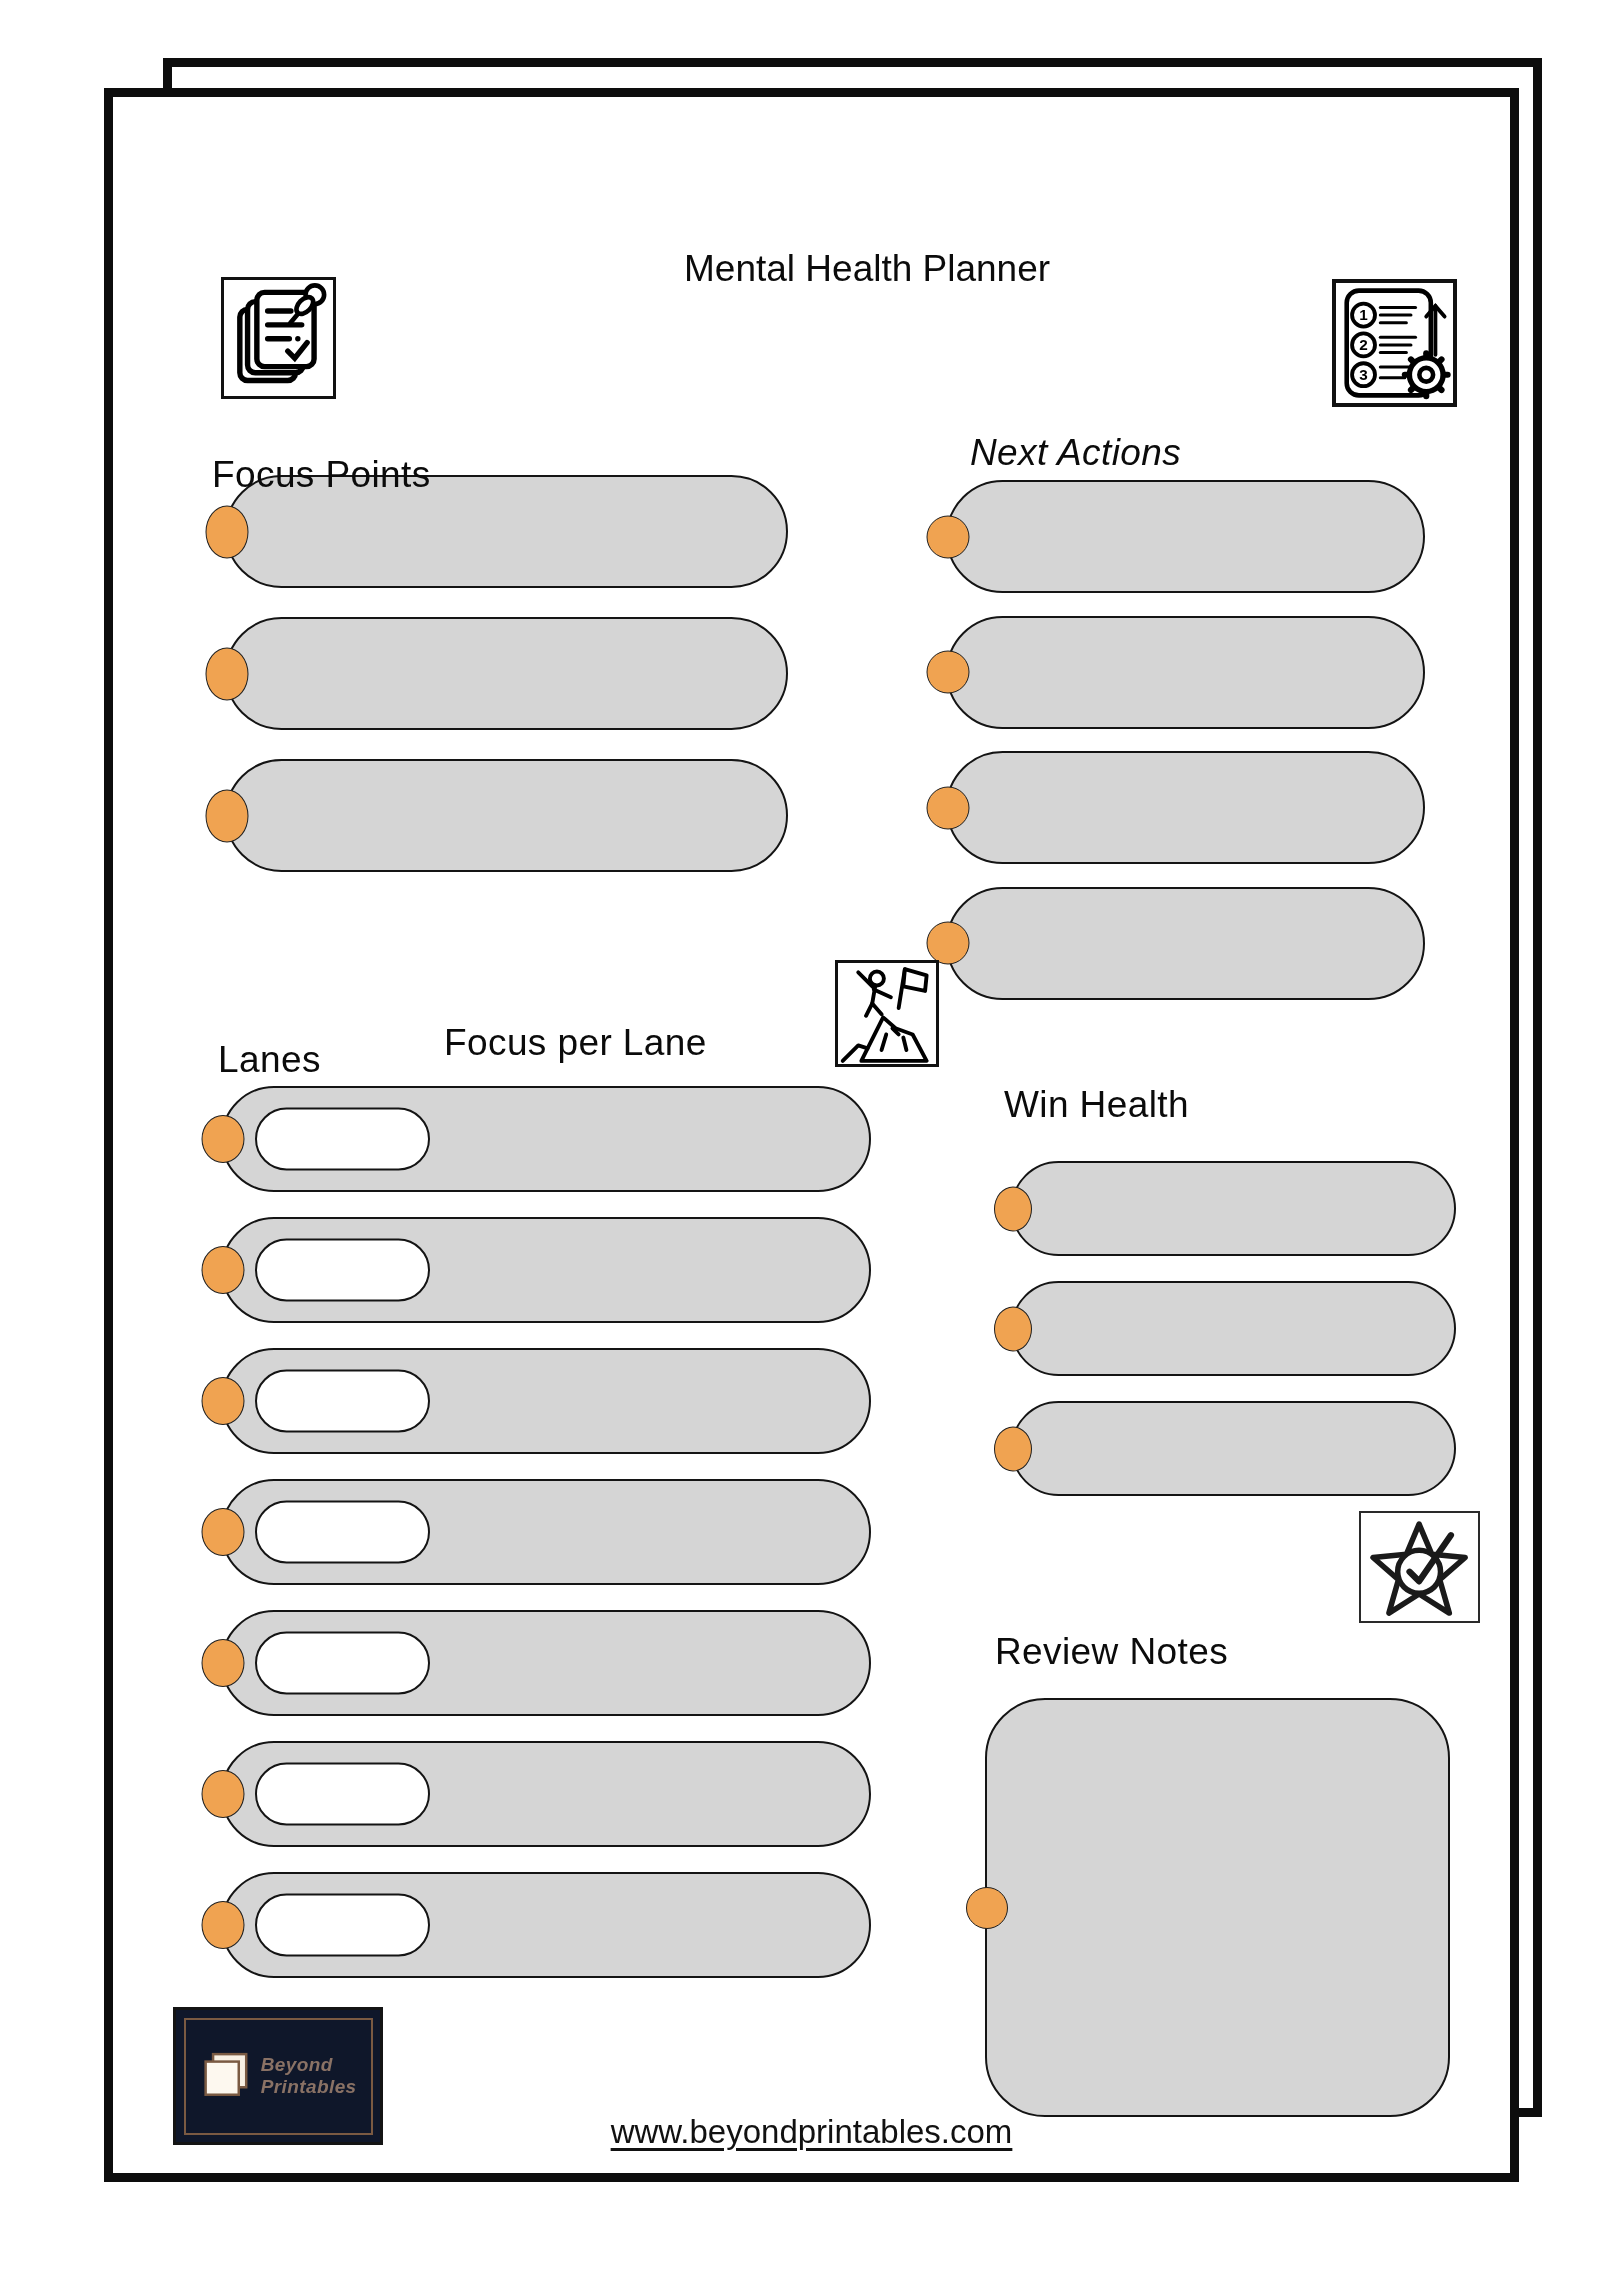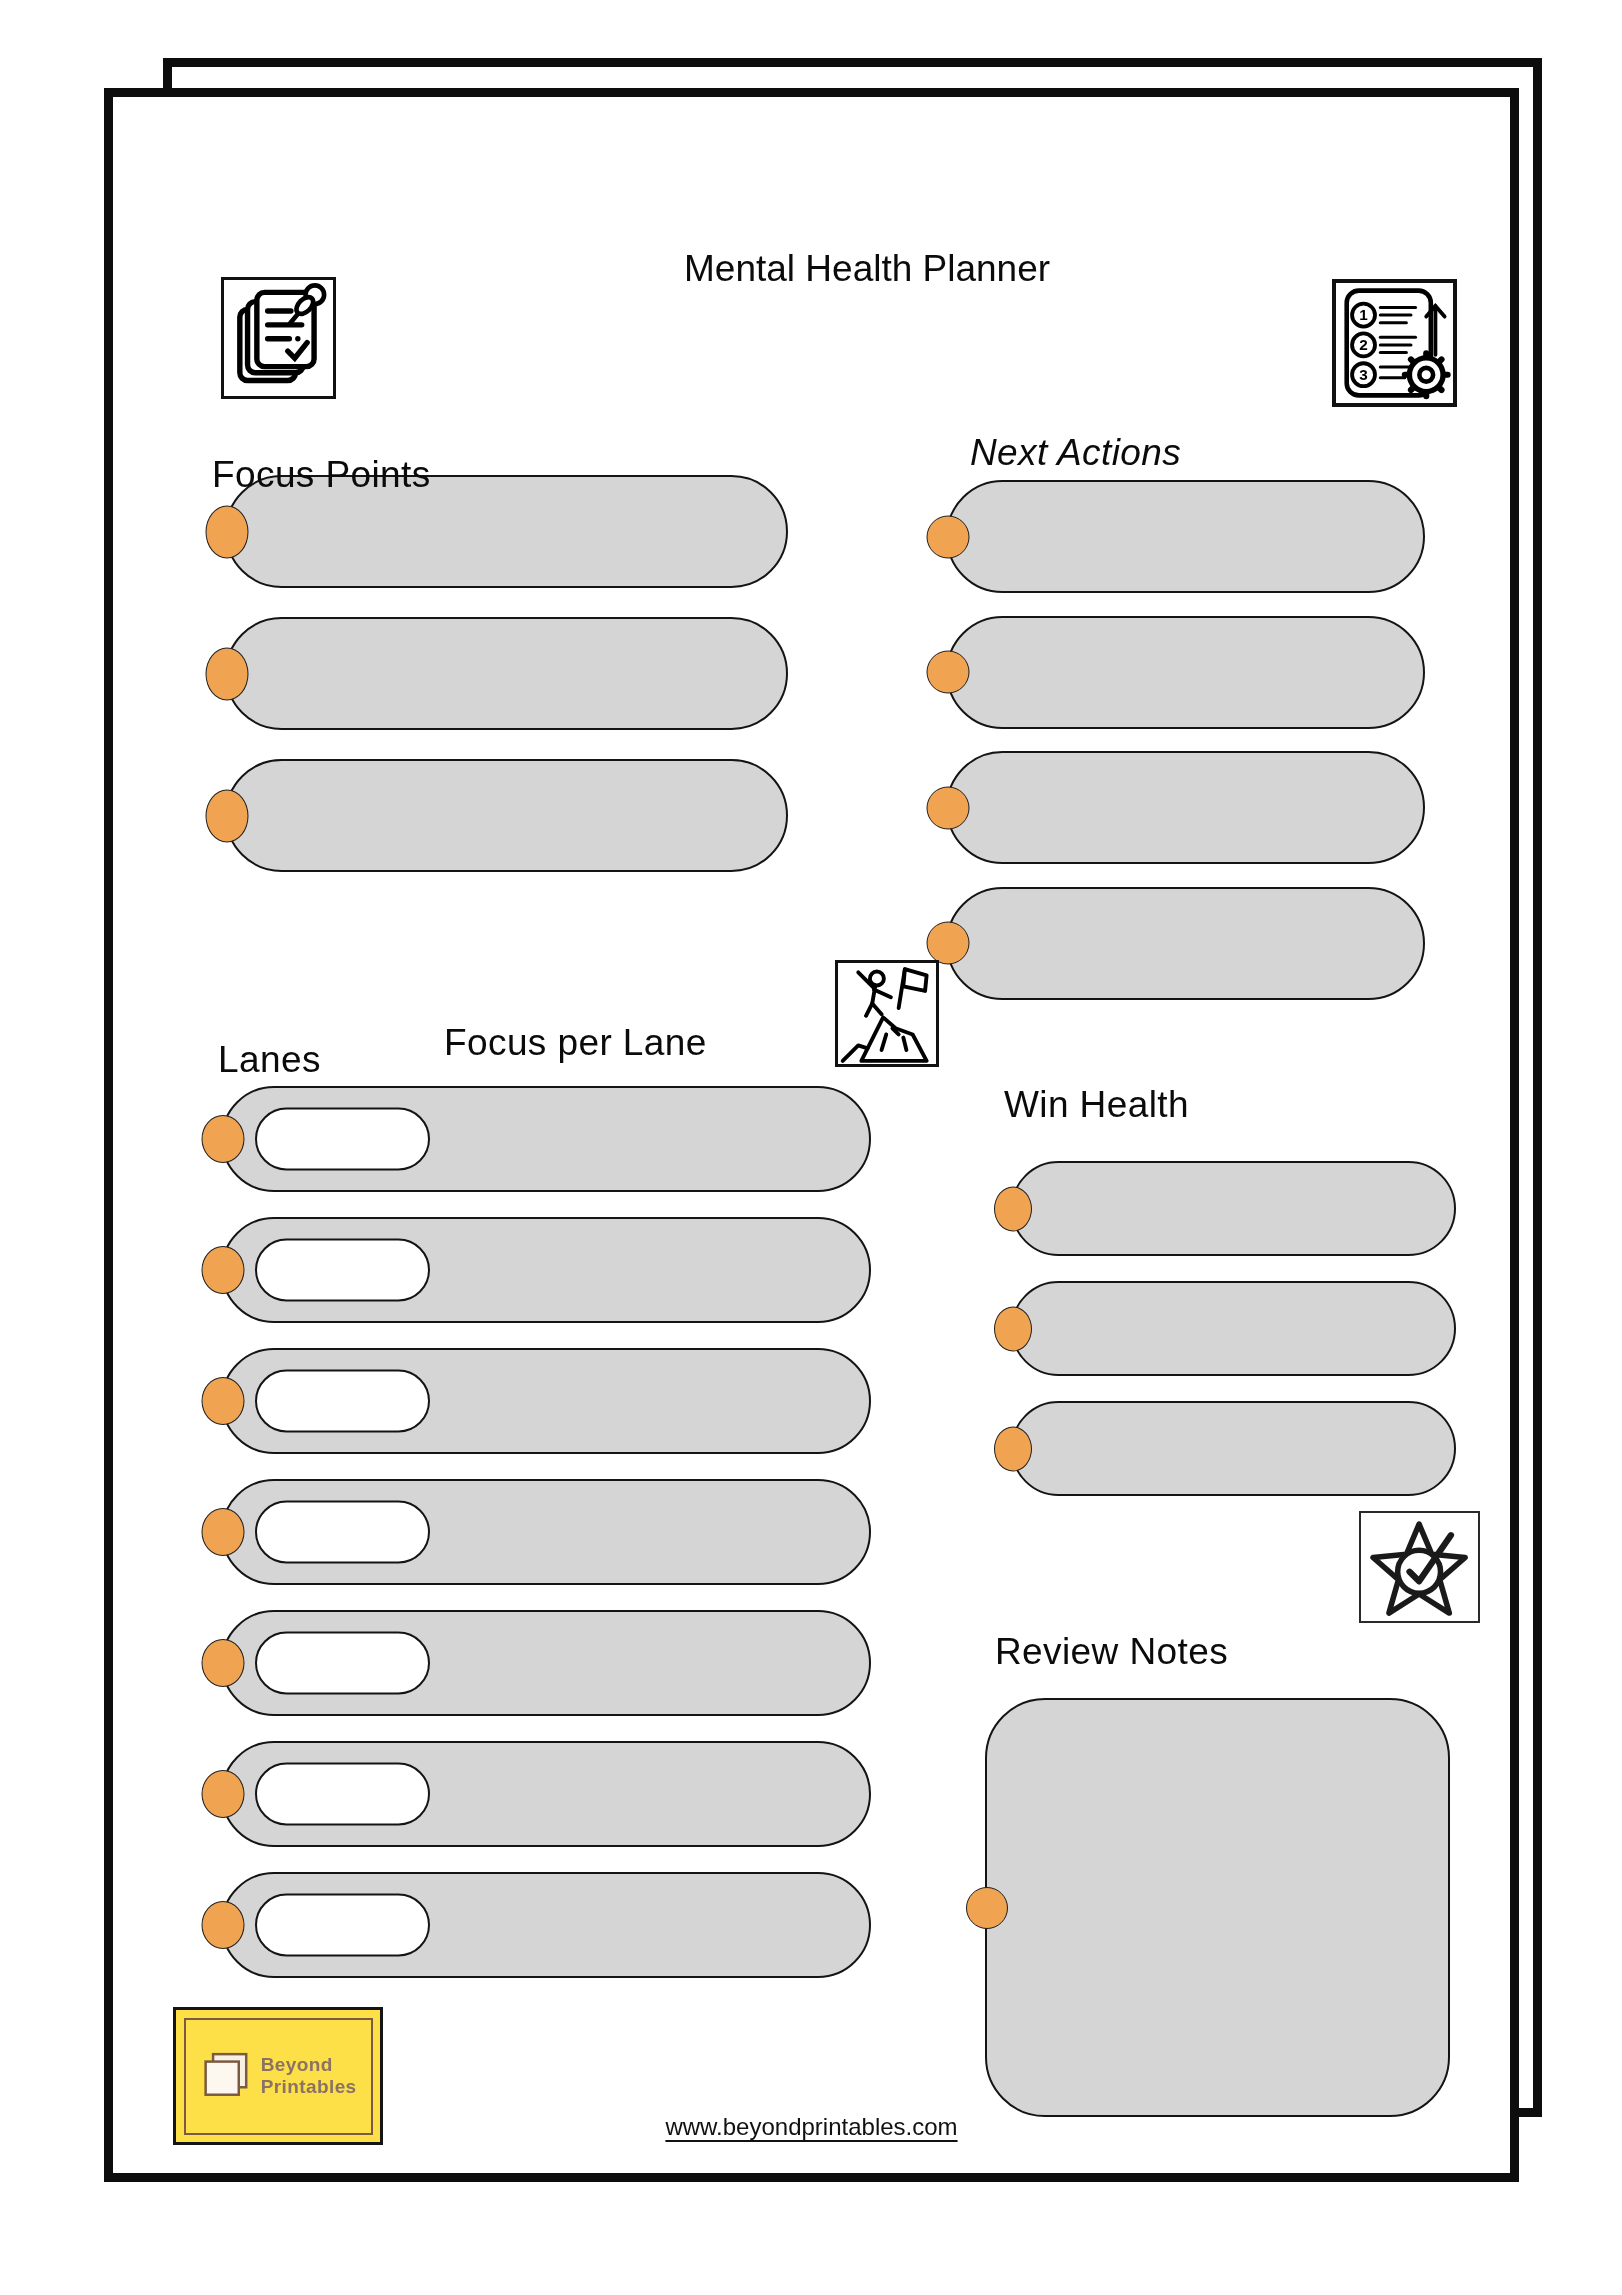--- a/index.html
+++ b/index.html
@@ -38,29 +38,29 @@
 
   .lane .slot { position: absolute; left: 32px; top: 50%; transform: translateY(-50%);
                 width: 175px; height: 63px; background: #ffffff; border: 2.5px solid #141414;
                 border-radius: 33px; }
 
   .review-box { position: absolute; left: 985px; top: 1673px; width: 465px; height: 419px;
                 background: #D5D5D5; border: 2.5px solid #141414; border-radius: 60px; z-index: 4; }
   .review-box .dot { width: 42px; height: 42px; }
 
   .logo-box { position: absolute; left: 173px; top: 1982px; width: 210px; height: 138px;
-              background: #fde047; border: 3.3px solid #141414; padding: 7.5px; z-index: 5; }
+              background: #0f172a; border: 3.3px solid #141414; padding: 7.5px; z-index: 5; font-style: italic; }
   .logo-inner { width: 100%; height: 100%; border: 2.5px solid #7A5A42;
                 display: flex; align-items: center; justify-content: center; gap: 8.3px; }
   .logo-mark { width: 53px; height: 53px; flex: 0 0 auto; }
   .logo-text { color: #8A7265; font-size: 19px; font-weight: 700; line-height: 1.15;
                letter-spacing: 0.4px; }
 
   .footer-link { position: absolute; left: 113px; top: 2088px; width: 1397px; text-align: center;
-                 font-size: 24px; color: #111111; text-decoration: underline;
+                 font-size: 33px; color: #111111; text-decoration: underline;
                  text-underline-offset: 5px; z-index: 6; cursor: pointer; }
 </style>
 </head>
 <body>
 
 <div class="canvas">
   <div class="back-page"></div>
   <div class="front-page"></div>
 
   <div class="content">

